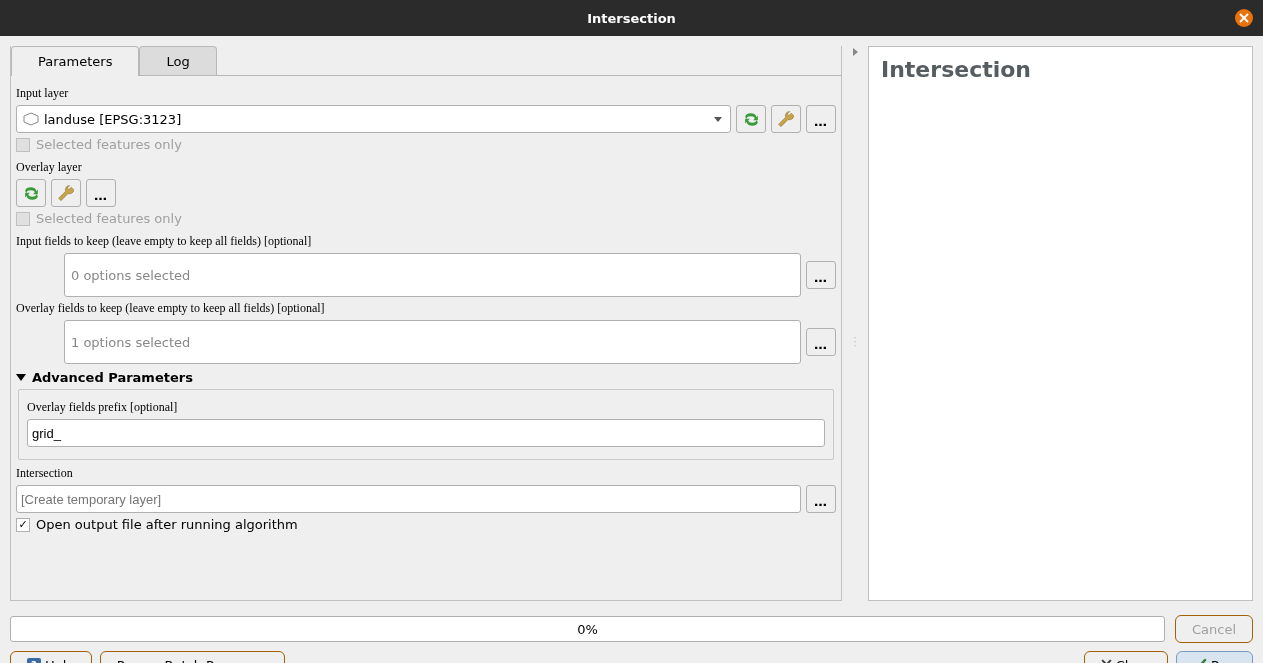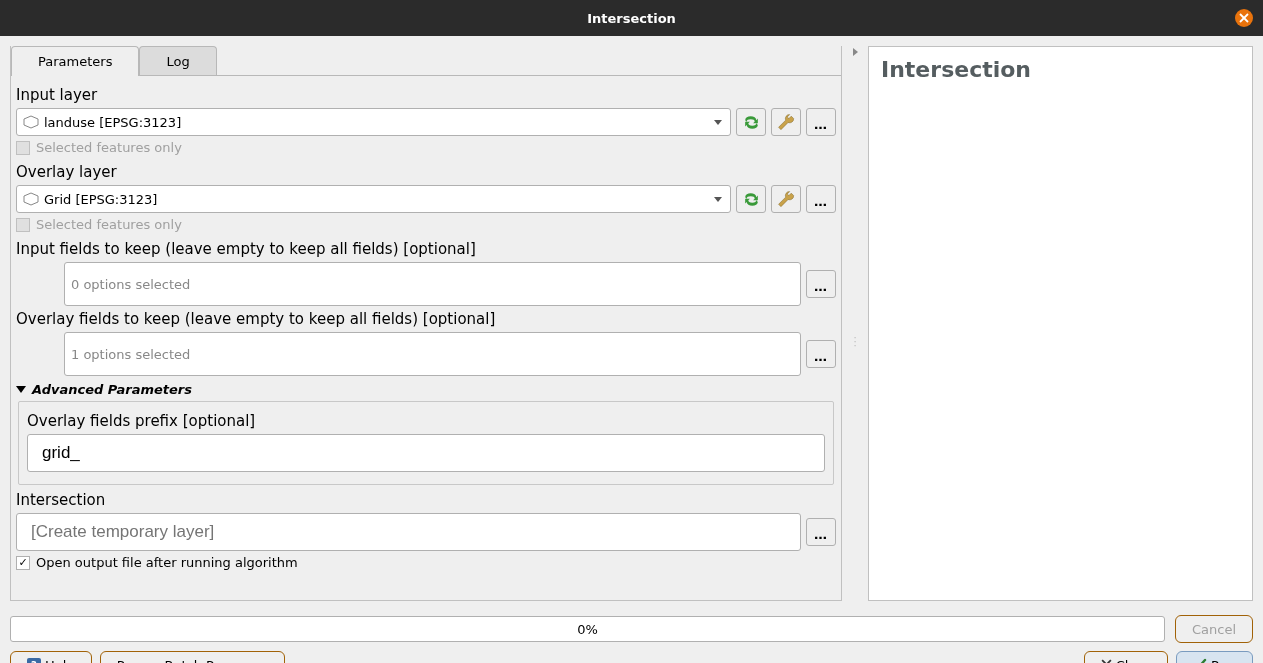--- a/index.html
+++ b/index.html
@@ -18,42 +18,42 @@
 
   .left-panel { flex:1; background:#efefef; border:1px solid #c0c0c0; border-top:none; position:relative; }
   .tabs { display:flex; position:relative; }
   .tabs::after { content:""; position:absolute; left:0; right:0; bottom:0; height:1px; background:#b8b8b8; }
   .tab { padding:7px 26px; border:1px solid #b8b8b8; border-bottom:none; background:#dcdcdc; cursor:pointer; border-radius:4px 4px 0 0; margin-right:0px; position:relative; }
   .tab.active { background:#efefef; z-index:2; }
   .tab.active::after { content:""; position:absolute; left:0; right:0; bottom:-1px; height:2px; background:#efefef; }
 
   .params-body { padding:6px 5px 6px 5px; overflow:auto; height: calc(100% - 33px); }
 
-  .field-label { font-size:15px; margin:4px 0 4px 0; }
+  .field-label { font-size:12px; margin:4px 0 4px 0;font-family:Liberation Serif, serif; }
   .row { display:flex; align-items:center; gap:5px; margin-bottom:4px; }
   .combo { flex:1; display:flex; align-items:center; background:#fff; border:1px solid #b0b0b0; border-radius:3px; height:28px; padding:0 6px; position:relative; }
   .combo .layericon { width:16px; height:14px; margin-right:5px; }
   .combo .comtext { flex:1; font-size:13px; }
   .combo .drop { width:12px; height:12px; }
   .iconbtn { width:30px; height:28px; background:#efefef; border:1px solid #b0b0b0; border-radius:3px; display:flex; align-items:center; justify-content:center; cursor:pointer; }
   .iconbtn.dots { font-weight:bold; letter-spacing:1px; align-items:flex-end; padding-bottom:3px;}
   .iconbtn svg { width:19px; height:19px; }
 
   .chkrow { display:flex; align-items:center; gap:6px; margin:4px 0 8px 0; }
   .chk { width:14px; height:14px; border:1px solid #b0b0b0; background:#fff; display:inline-flex; align-items:center; justify-content:center; }
   .chk.disabled { background:#e0e0e0; border-color:#c0c0c0; }
   .chk.checked::after { content:"✓"; font-size:11px; line-height:10px; color:#000; }
   .chkrow.disabled { color:#a0a0a0; }
 
   .textish { flex:1; background:#fff; border:1px solid #b0b0b0; border-radius:3px; height:44px; padding:0 6px; display:flex; align-items:center; color:#888;margin-left:48px; }
-  .textinput { flex:1; background:#fff; border:1px solid #b0b0b0; border-radius:3px; height:38px; padding:0 14px; font-size:17px; }
+  .textinput { flex:1; background:#fff; border:1px solid #b0b0b0; border-radius:3px; height:28px; padding:0 4px; font-size:13px; }
 
   .adv-header { display:flex; align-items:center; gap:6px; margin:6px 0 4px 0; cursor:pointer; }
   .adv-header .tri { width:0; height:0; border-left:5px solid transparent; border-right:5px solid transparent; border-top:7px solid #000; }
-  .adv-header .lbl { font-weight:bold;font-style:italic; }
+  .adv-header .lbl { font-weight:bold; }
   .adv-box { border:1px solid #c8c8c8; border-radius:2px; padding:6px 8px 8px 8px; margin:0 2px 6px 2px; }
 
   .splitter { width:6px; display:flex; flex-direction:column; align-items:center; justify-content:flex-start; padding-top:2px; gap:280px; }
   .splitter .tri-left { width:0; height:0; border-top:4px solid transparent; border-bottom:4px solid transparent; border-left:5px solid #888; }
   .splitter .dots { color:#bbb; font-size:10px; line-height:4px; }
 
   .right-panel { width:385px; background:#fff; border:1px solid #c0c0c0; padding:10px 12px; }
   .right-panel h1 { font-size:22px; color:#555d60; font-weight:bold; margin-bottom:8px; }
   .right-panel p { font-size:12.5px; color:#888; line-height:1.3; }
 
@@ -123,29 +123,20 @@
                 <span>…</span>
               </div>
           </div>
           <div class="chkrow disabled">
             <span class="chk disabled"></span>
             <span>Selected features only</span>
           </div>
 
           <div class="field-label">Overlay layer</div>
           <div class="row">
-            <div class="combo">
-              <svg class="layericon" viewBox="0 0 16 14">
-                <polygon points="1,4 8,1 15,4 15,10 8,13 1,10" fill="none" stroke="#888" stroke-width="1"></polygon>
-              </svg>
-              <span class="comtext">Grid [EPSG:3123]</span>
-              <svg class="drop" viewBox="0 0 12 12">
-                  <polygon points="2,4 10,4 6,9" fill="#555"></polygon>
-                </svg>
-            </div>
             <div class="iconbtn">
               <svg viewBox="0 0 24 24">
                   <path d="M4 9 a7 5 0 0 1 14 0 l2 -2 v6 h-6 l2 -2 a5 3 0 0 0 -10 0 z M20 15 a7 5 0 0 1 -14 0 l-2 2 v-6 h6 l-2 2 a5 3 0 0 0 10 0 z" fill="#3a9a3a"></path>
                 </svg>
             </div>
             <div class="iconbtn">
               <svg viewBox="0 0 24 24">
                   <path d="M21 7 a5 5 0 0 1 -7 5 l-9 9 -3 -3 9 -9 a5 5 0 0 1 5 -7 l-3 3 2 2 3 -3 z" fill="#c9a24a" stroke="#7a6020" stroke-width="0.6"></path>
                 </svg>
             </div>

